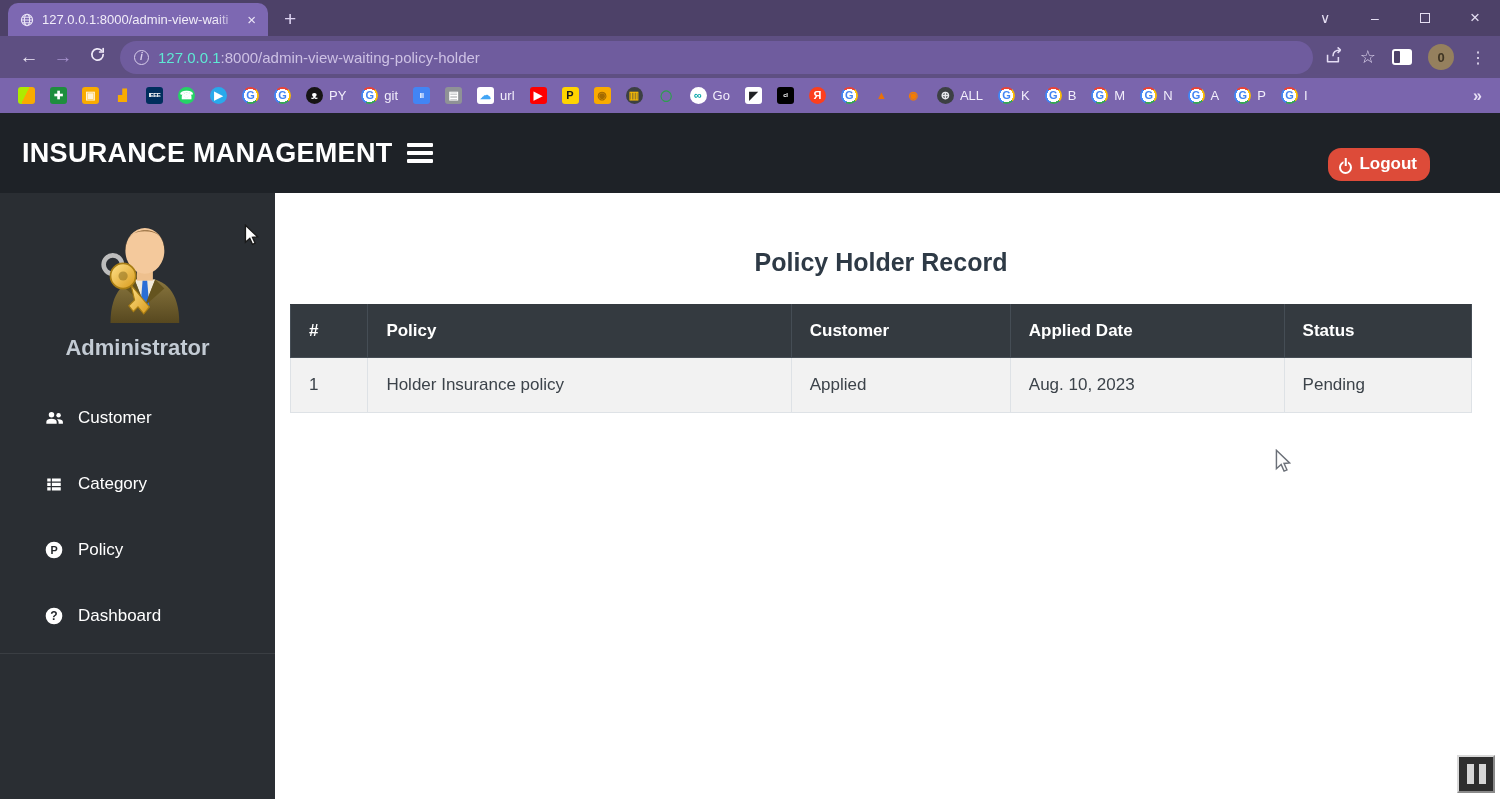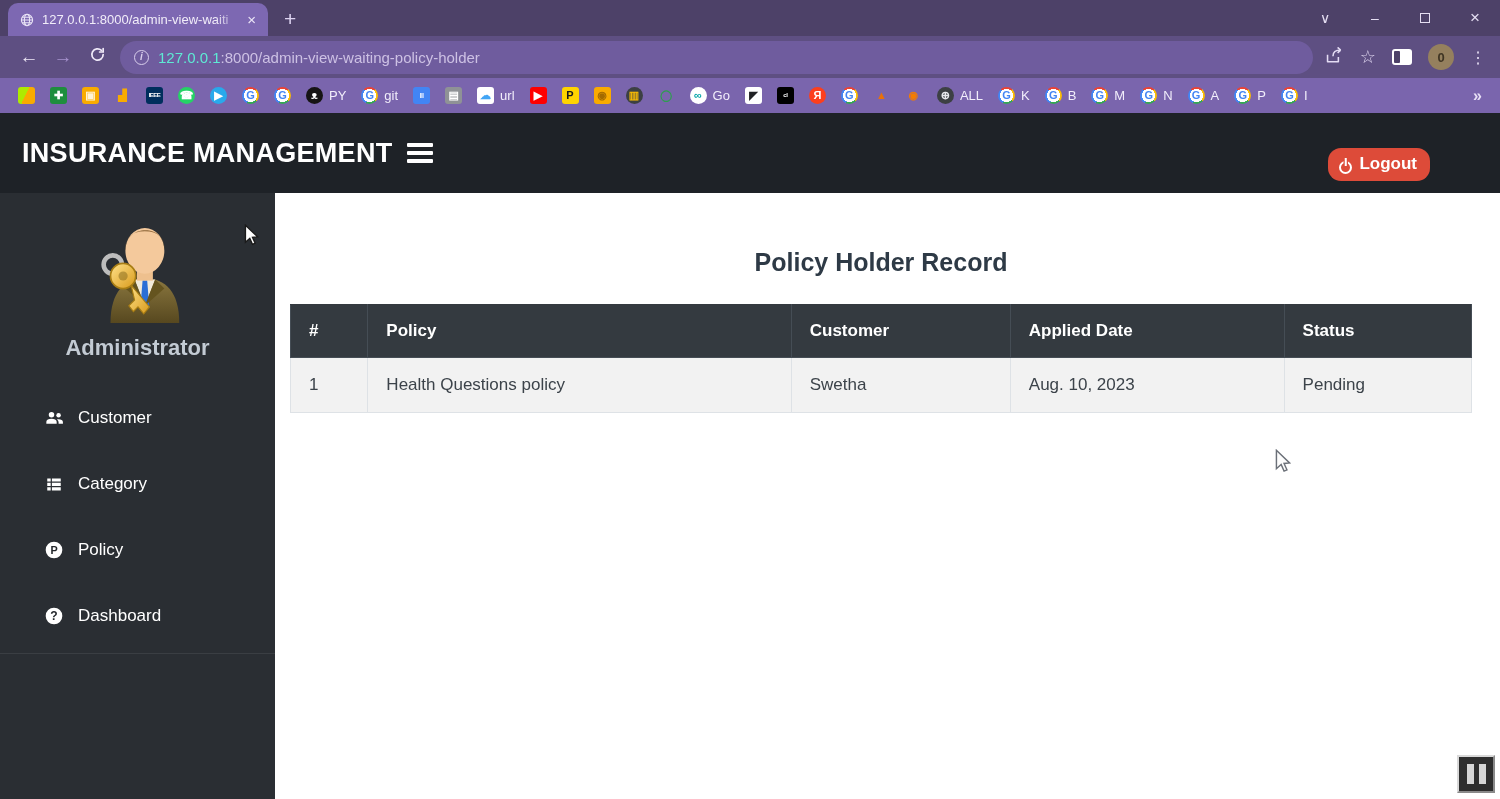--- a/index.html
+++ b/index.html
@@ -358,22 +358,22 @@
             <th>#</th>
             <th>Policy</th>
             <th>Customer</th>
             <th>Applied Date</th>
             <th>Status</th>
           </tr>
         </thead>
       <tbody>
           <tr>
             <td>1</td>
-            <td>Health Questions policy</td>
-            <td>Swetha</td>
+            <td>Holder Insurance policy</td>
+            <td>Applied</td>
             <td>Aug. 10, 2023</td>
             <td>Pending</td>
           </tr>
         </tbody>
     </table>
   </div>
 </div>
 
 <span class="cursor" style="left:244px; top:224px;">
   <svg width="15" height="23" viewBox="0 0 12 19">

